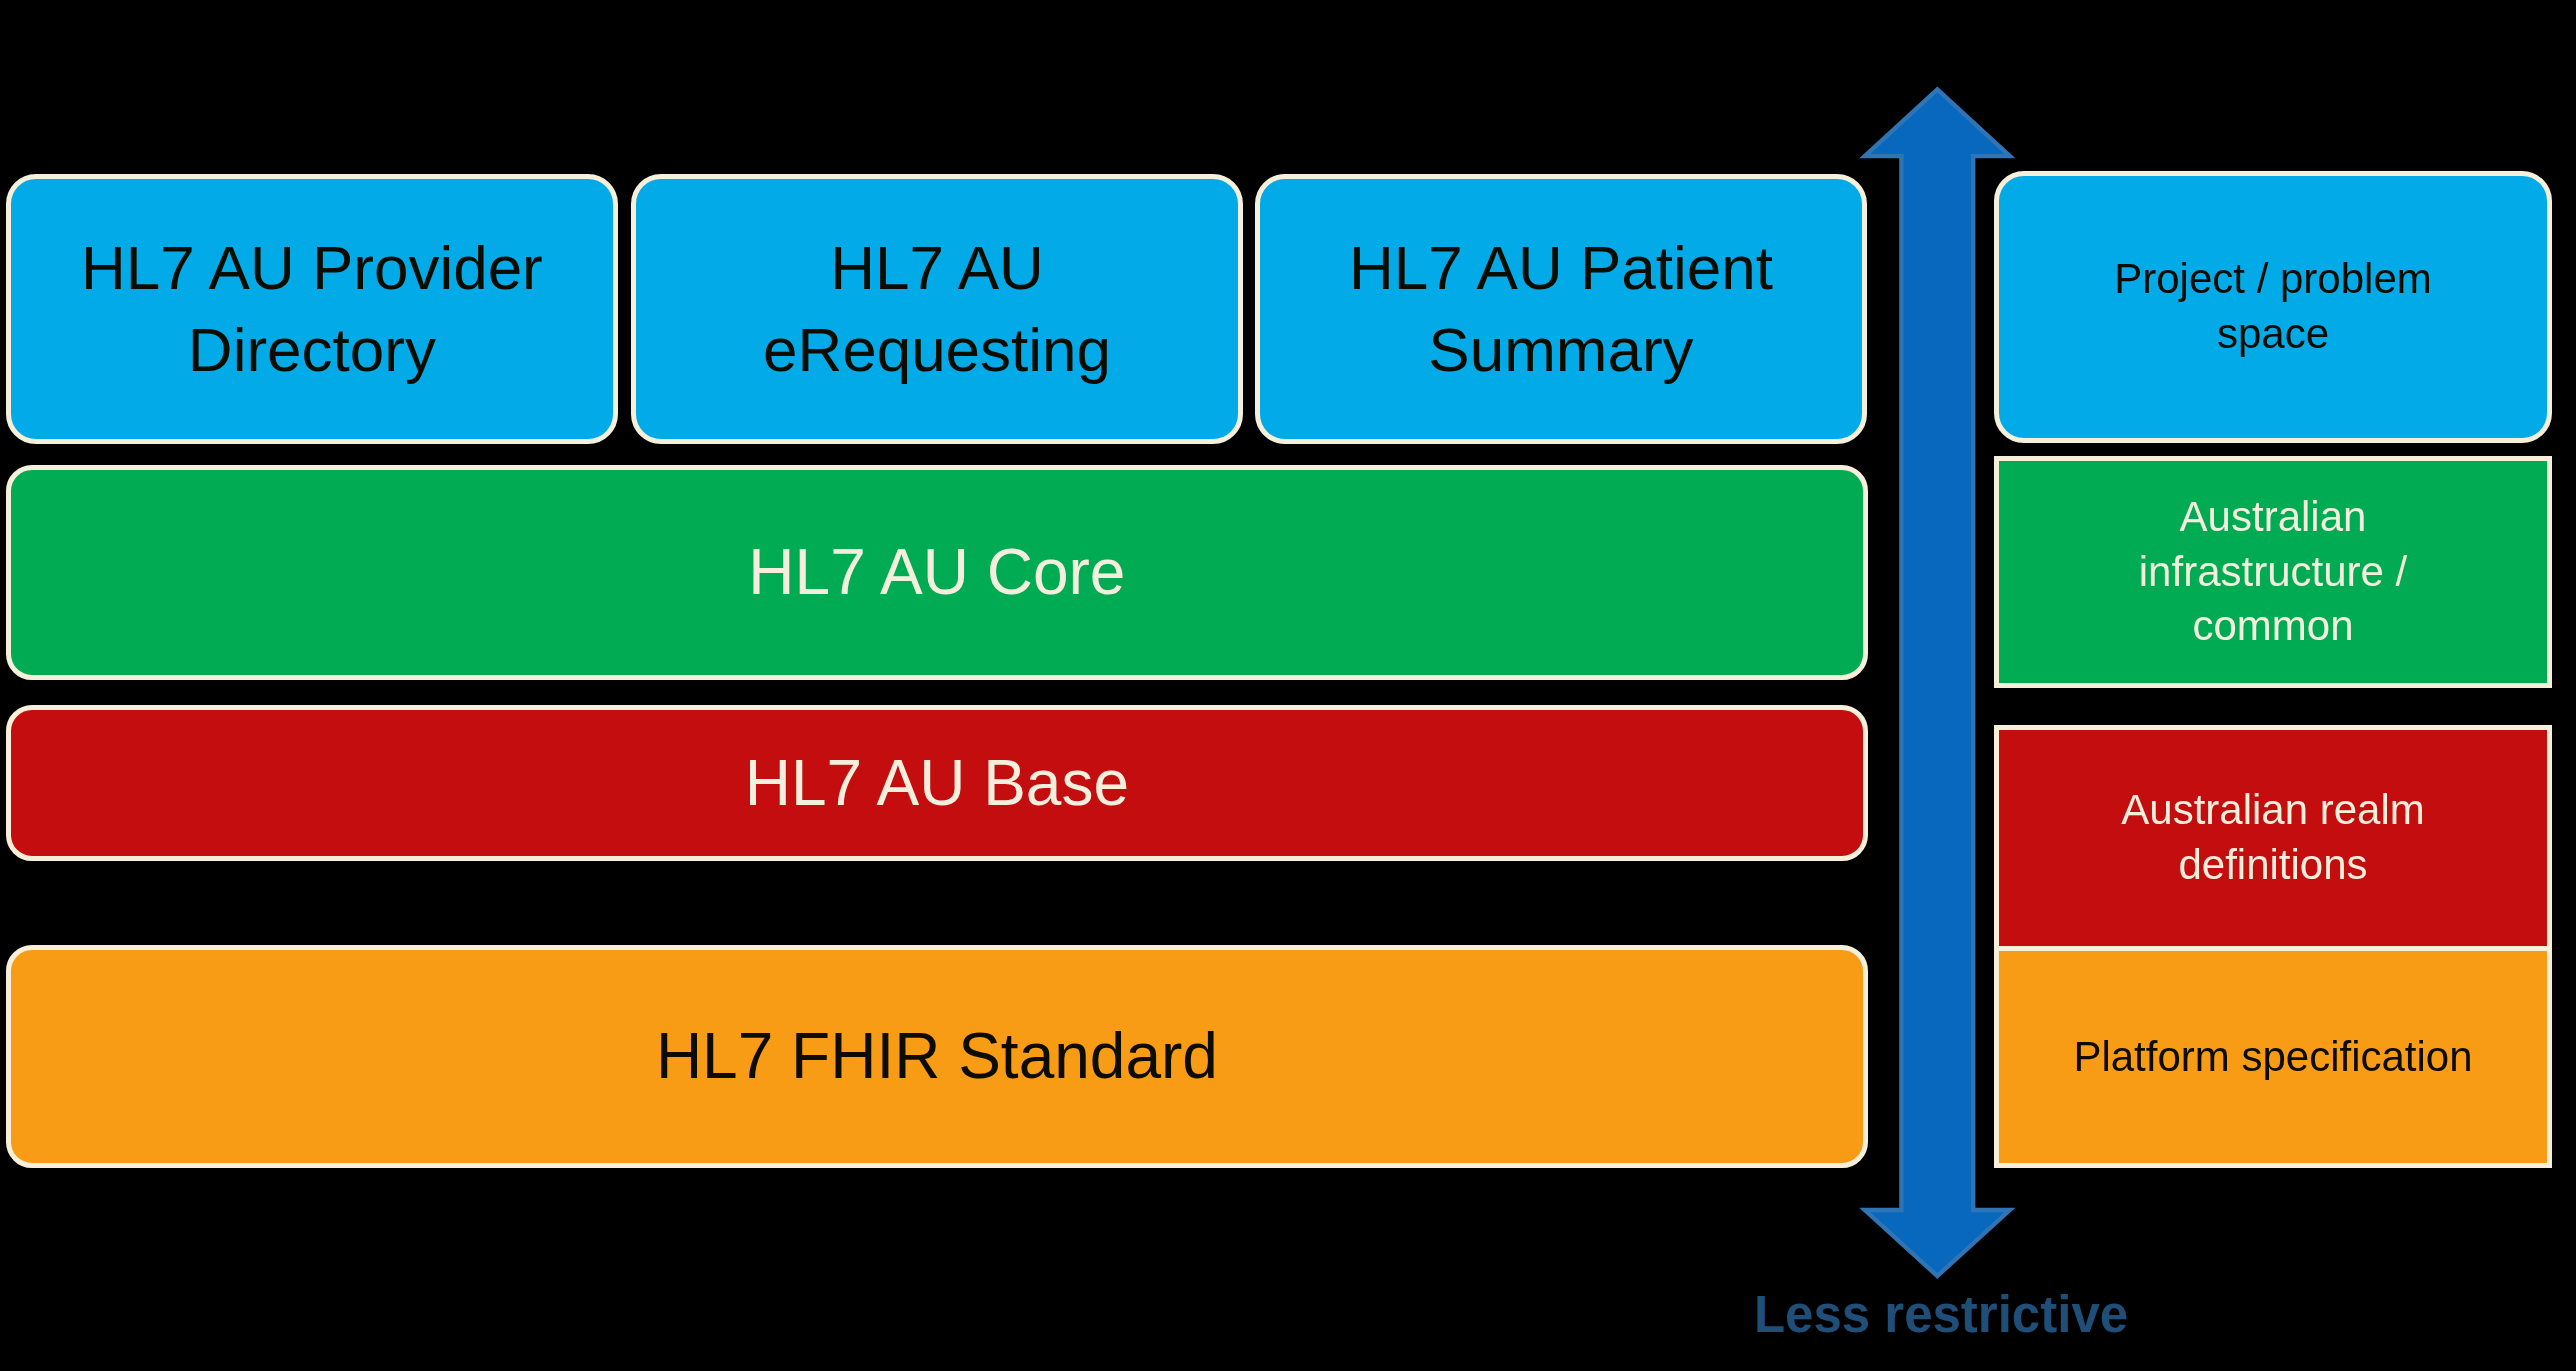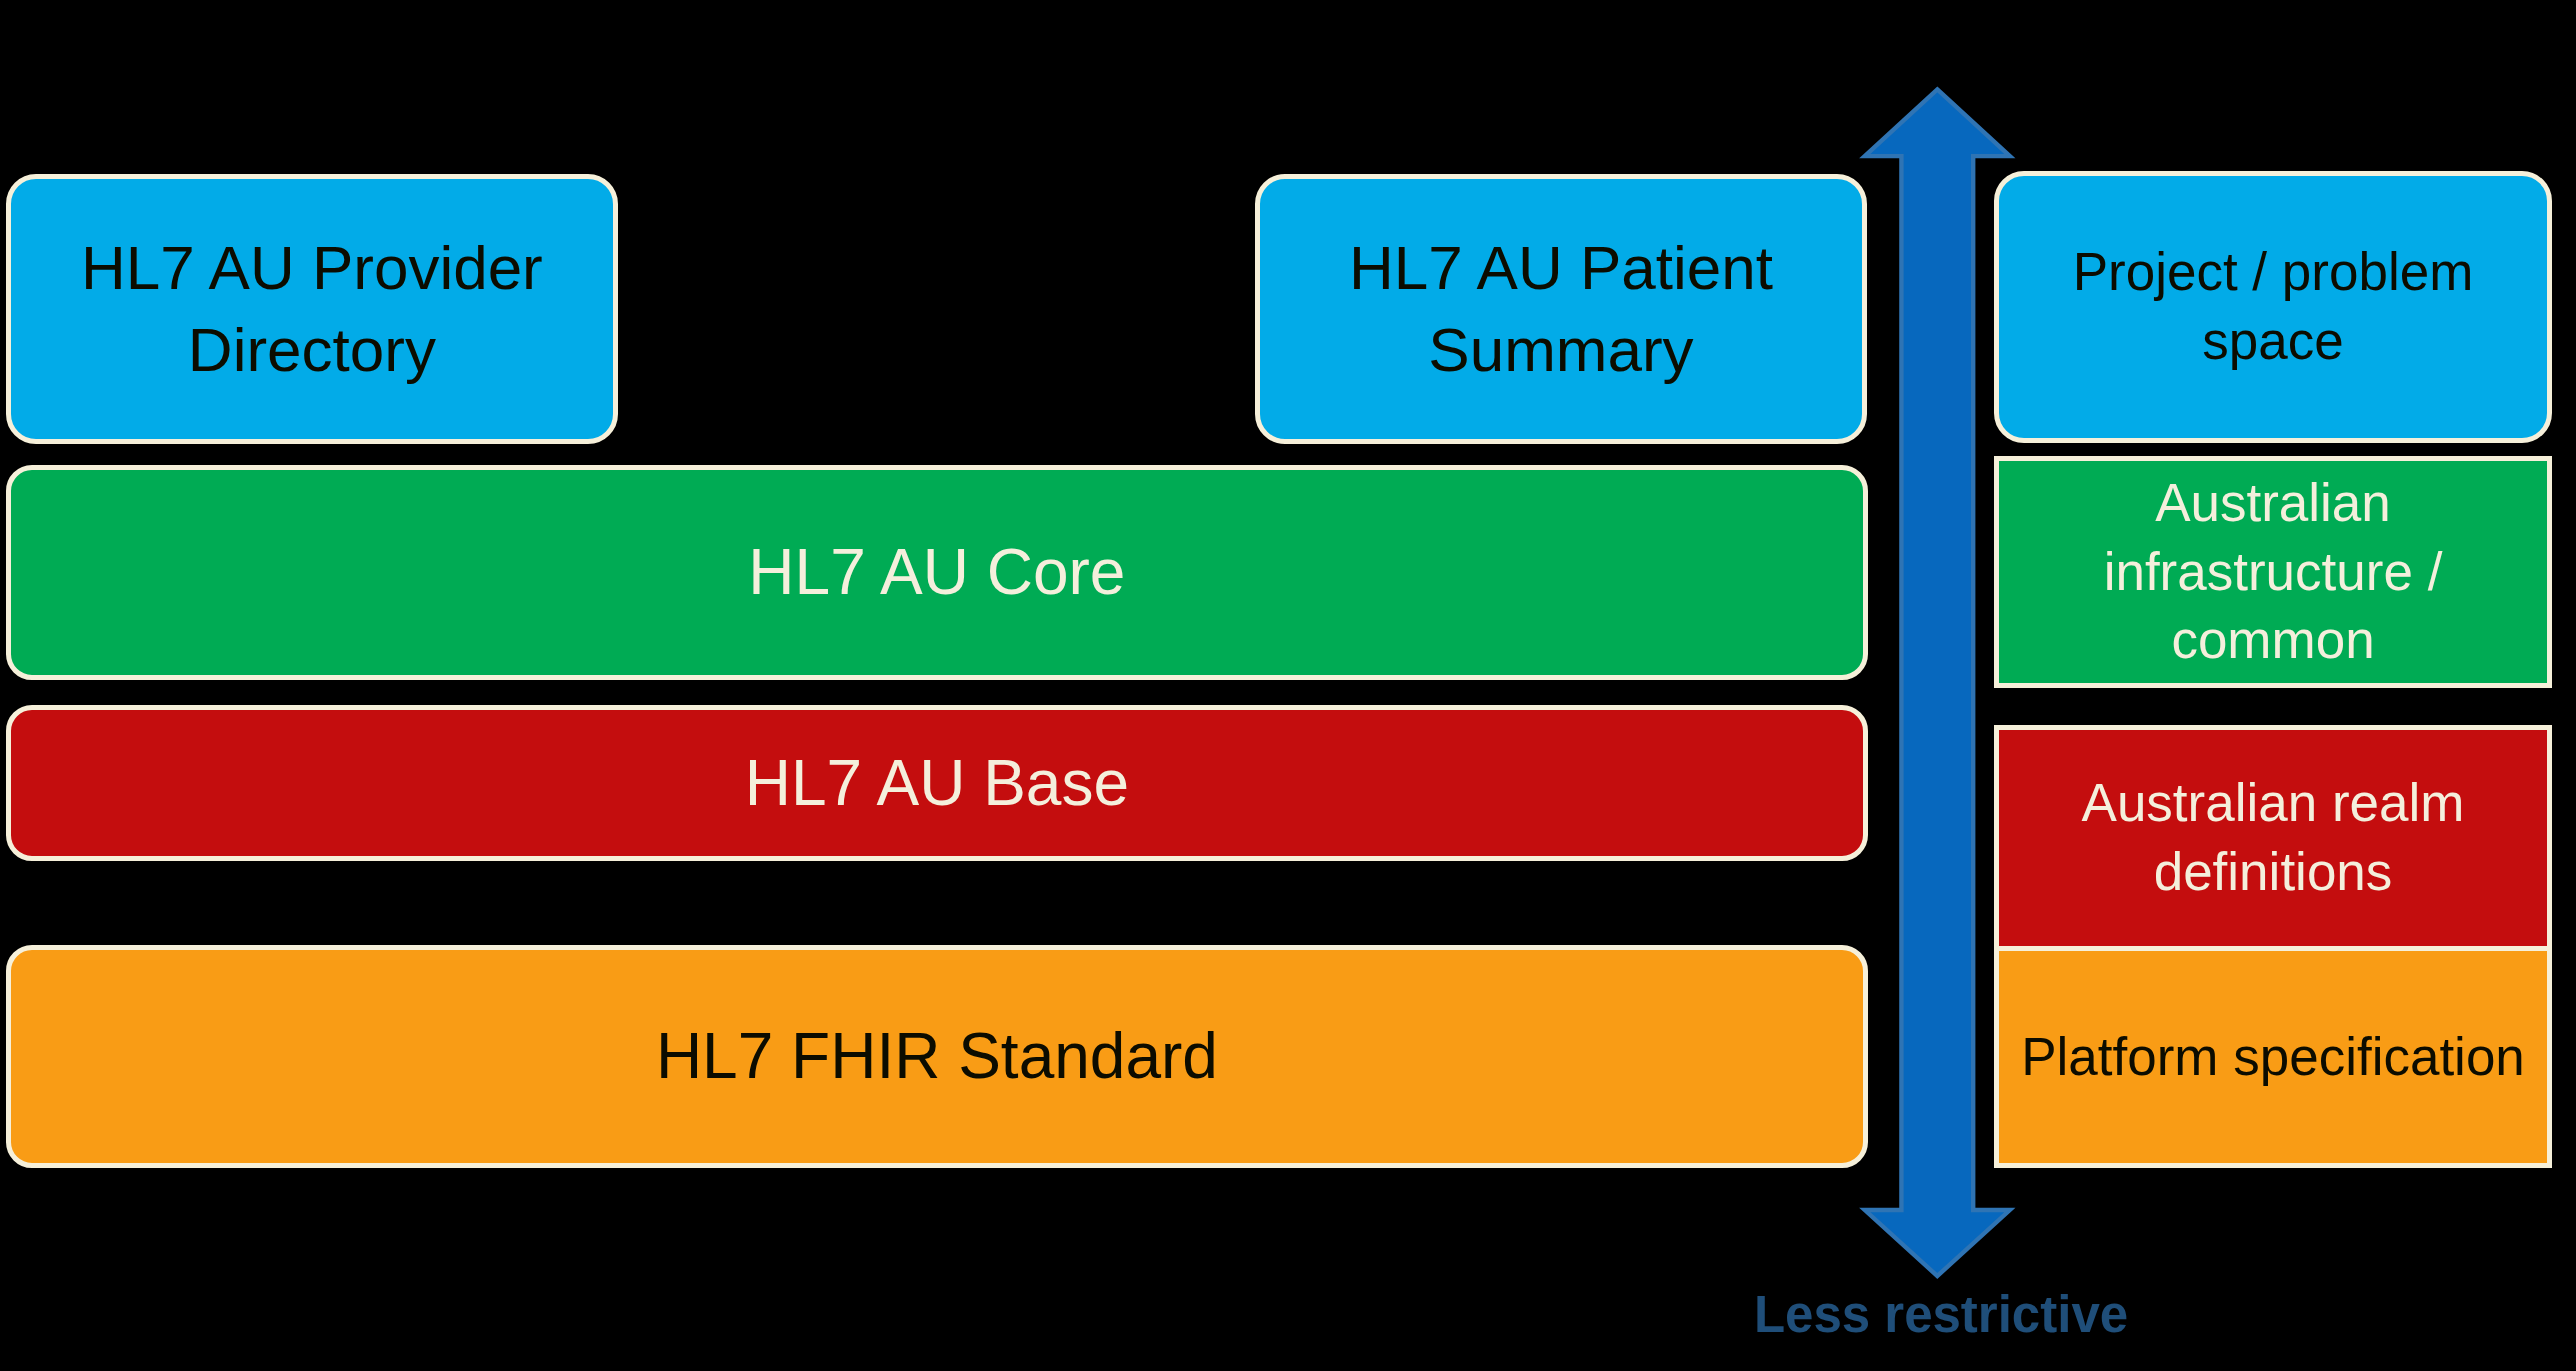--- a/index.html
+++ b/index.html
@@ -18,39 +18,43 @@
     text-align:center;
     white-space:pre-line;
   }
   .rounded{border-radius:26px;}
   .blue{background:#02ABE8;color:#0C0C00;border-radius:30px;}
   .green{background:#00AB54;color:#F4EFDC;}
   .red{background:#C40D0E;color:#F4EFDC;}
   .orange{background:#F99C15;color:#0C0C00;}
   .row1-label{font-size:62px;line-height:1.32;}
   .row-label{font-size:64px;line-height:1.2;}
-  .side-label{font-size:53px;line-height:1.3;}
+  .side-label{font-size:42px;line-height:1.3;}
   .axis-label{
     position:absolute;
     width:732px;
     text-align:center;
     font-size:51px;font-weight:bold;
     color:#1F4E79;
     letter-spacing:0;
   }
   .arrow-svg{position:absolute;left:0;top:0;pointer-events:none;}
 </style>
 </head>
 <body>
 
 <div class="canvas">
 
   <div class="box blue rounded row1-label" style="left:5.9px;top:174px;width:612px;height:270px;">
     <span>HL7 AU Provider
 Directory</span>
+  </div>
+  <div class="box blue rounded row1-label" style="left:631px;top:174px;width:612px;height:270px;">
+    <span>HL7 AU
+eRequesting</span>
   </div>
   <div class="box blue rounded row1-label" style="left:1255px;top:174px;width:612px;height:270px;">
     <span>HL7 AU Patient
 Summary</span>
   </div>
 
   <div class="box green rounded row-label" style="left:5.9px;top:465px;width:1862px;height:215px;">
     <span>HL7 AU Core</span>
   </div>
 

